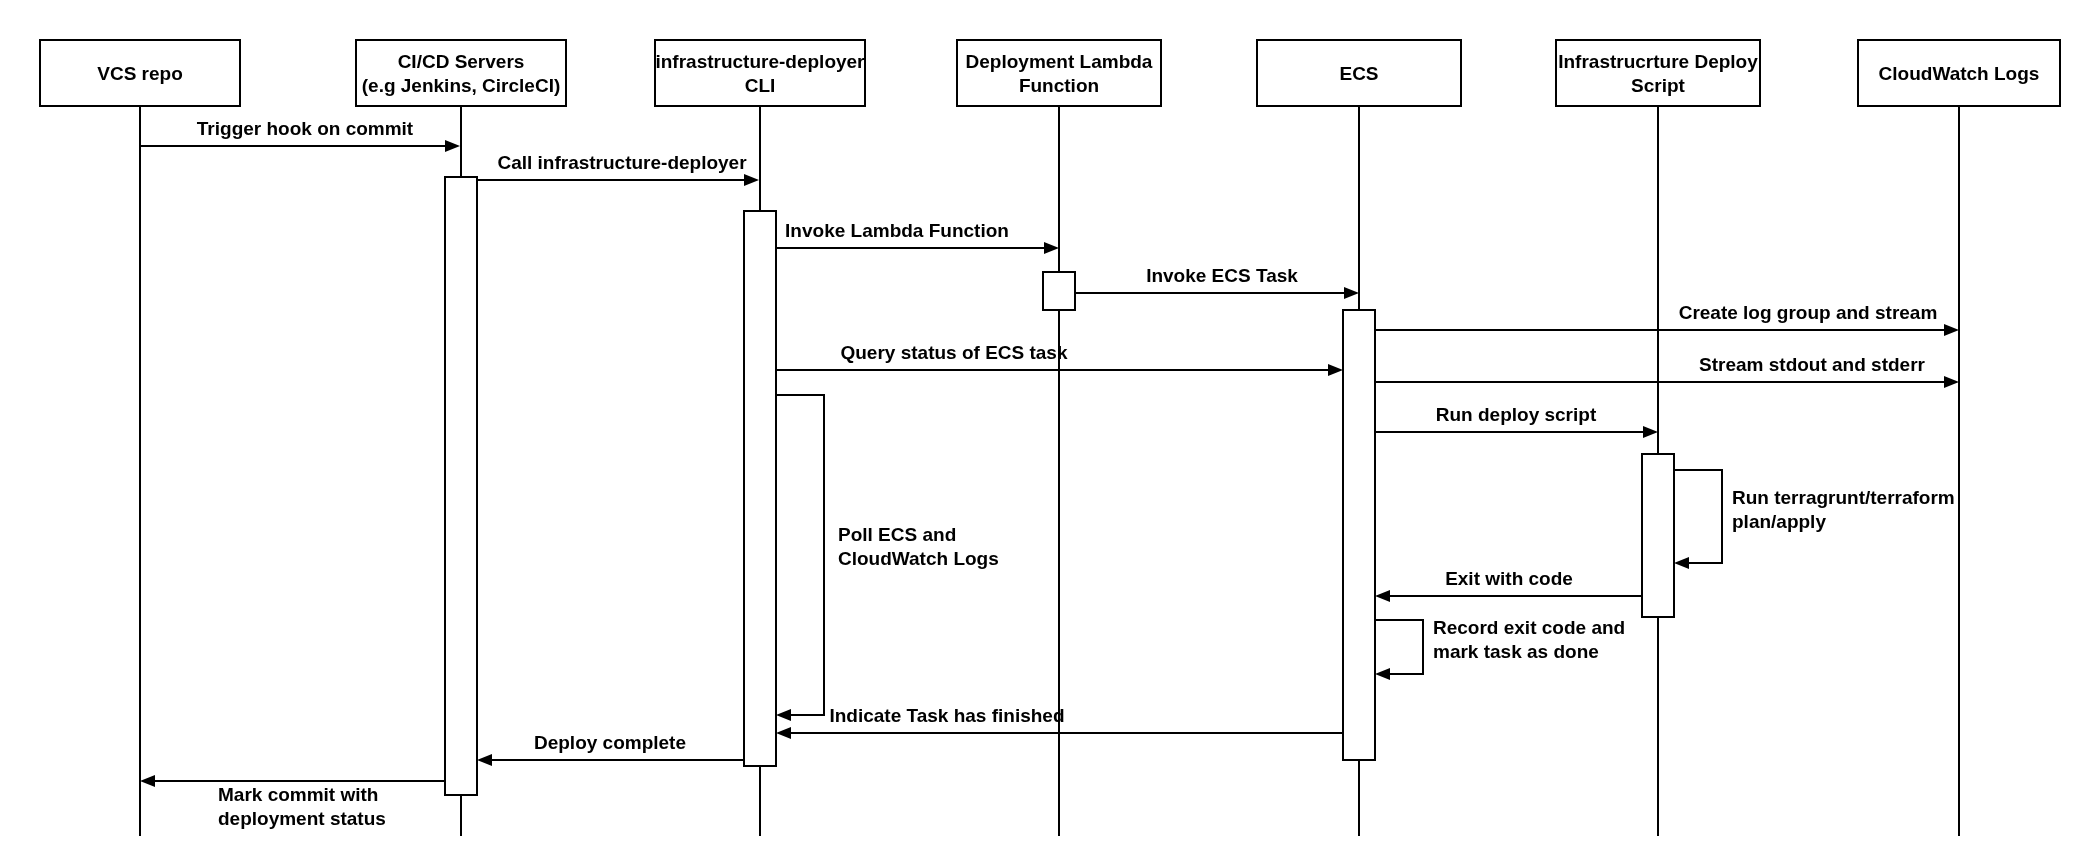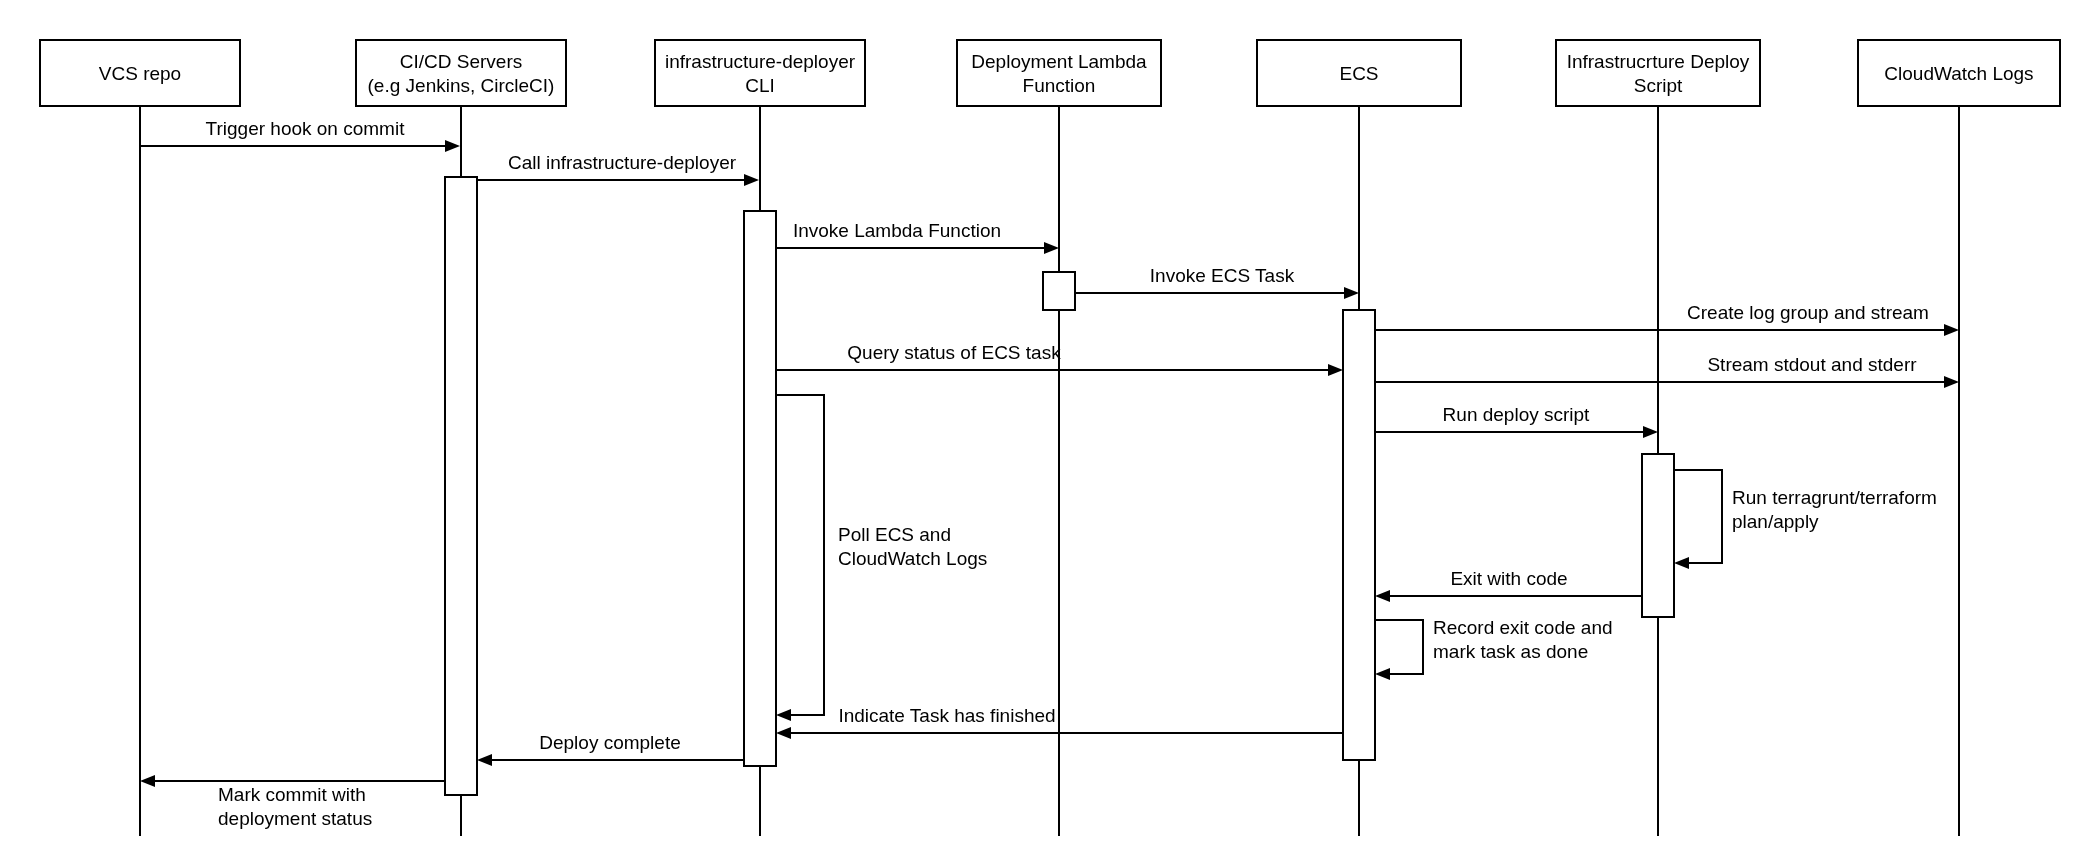--- a/index.html
+++ b/index.html
@@ -6,20 +6,21 @@
     margin: 0;
     padding: 0;
     background: #ffffff;
   }
   .canvas {
     position: relative;
     width: 2100px;
     height: 858px;
     background: #ffffff;
     overflow: hidden;
+    font-weight: bold;
   }
   svg text {
     font-family: "Liberation Sans", sans-serif;
     font-size: 19px;
     fill: #000000;
   }
   .actor-box { fill: #ffffff; stroke: #000000; stroke-width: 2; }
   .activation { fill: #ffffff; stroke: #000000; stroke-width: 2; }
   .lifeline  { stroke: #000000; stroke-width: 2; }
   .msg-line  { stroke: #000000; stroke-width: 2; fill: none; }

